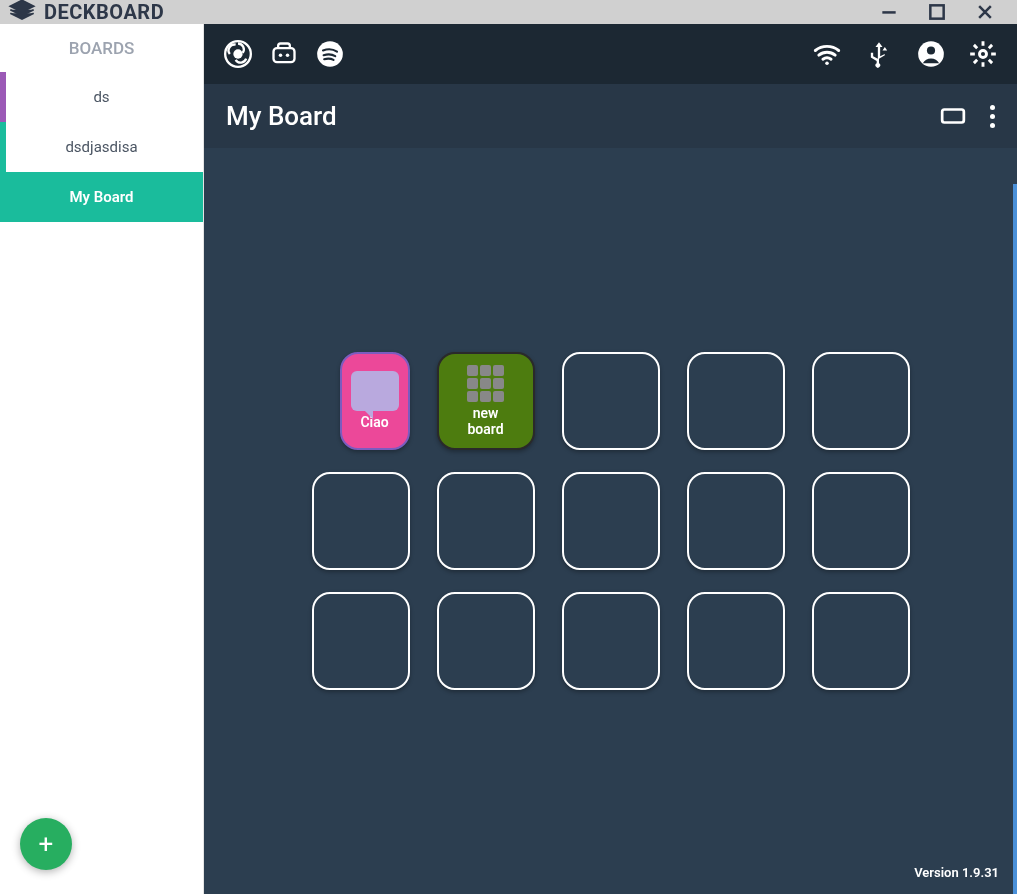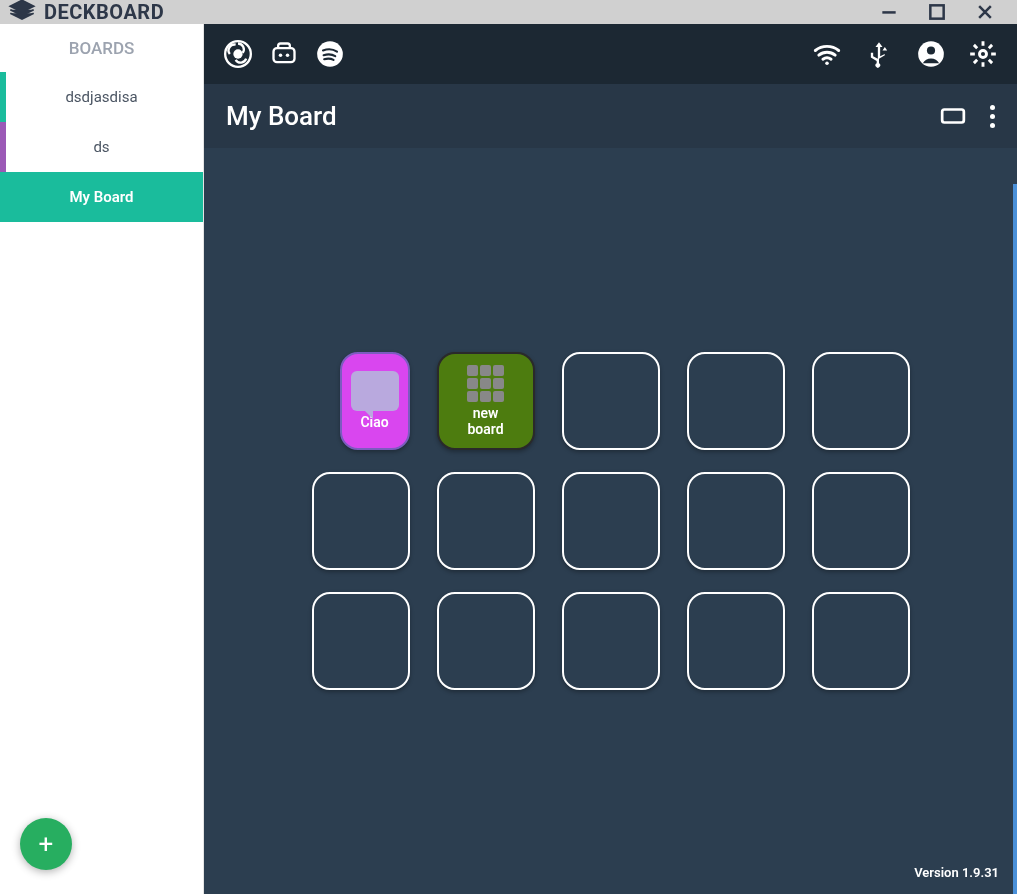--- a/index.html
+++ b/index.html
@@ -189,21 +189,21 @@
       border: 2.5px solid #fff;
       border-radius: 18px;
       cursor: pointer;
       display: flex;
       flex-direction: column;
       align-items: center;
       justify-content: center;
       box-shadow: 0 2px 4px rgba(0,0,0,0.3);
     }
     .tile.purple {
-      background: #d946ef;
+      background: #ec4899;
       border-color: #7c5cbf;
       margin-left: 28px;
     }
     .tile.dark {
       background: #4d7c0f;
       border-color: #2a2a2a;
     }
     .tile-icon { margin-bottom: 4px; }
     .tile-label {
       color: #fff;
@@ -287,25 +287,25 @@
         </svg>
     </div>
   </div>
 </div>
 
 <div class="app-body">
 
   <div class="sidebar">
     <div class="sidebar-header">BOARDS</div>
     <div class="sidebar-list">
+      <div class="board-item accent-purple">
+        <span>ds</span>
+      </div>
       <div class="board-item accent-teal">
         <span>dsdjasdisa</span>
-      </div>
-      <div class="board-item accent-purple">
-        <span>ds</span>
       </div>
       <div class="board-item active">
         <span>My Board</span>
       </div>
     </div>
     <div class="fab">
       <span>+</span>
     </div>
   </div>
 

